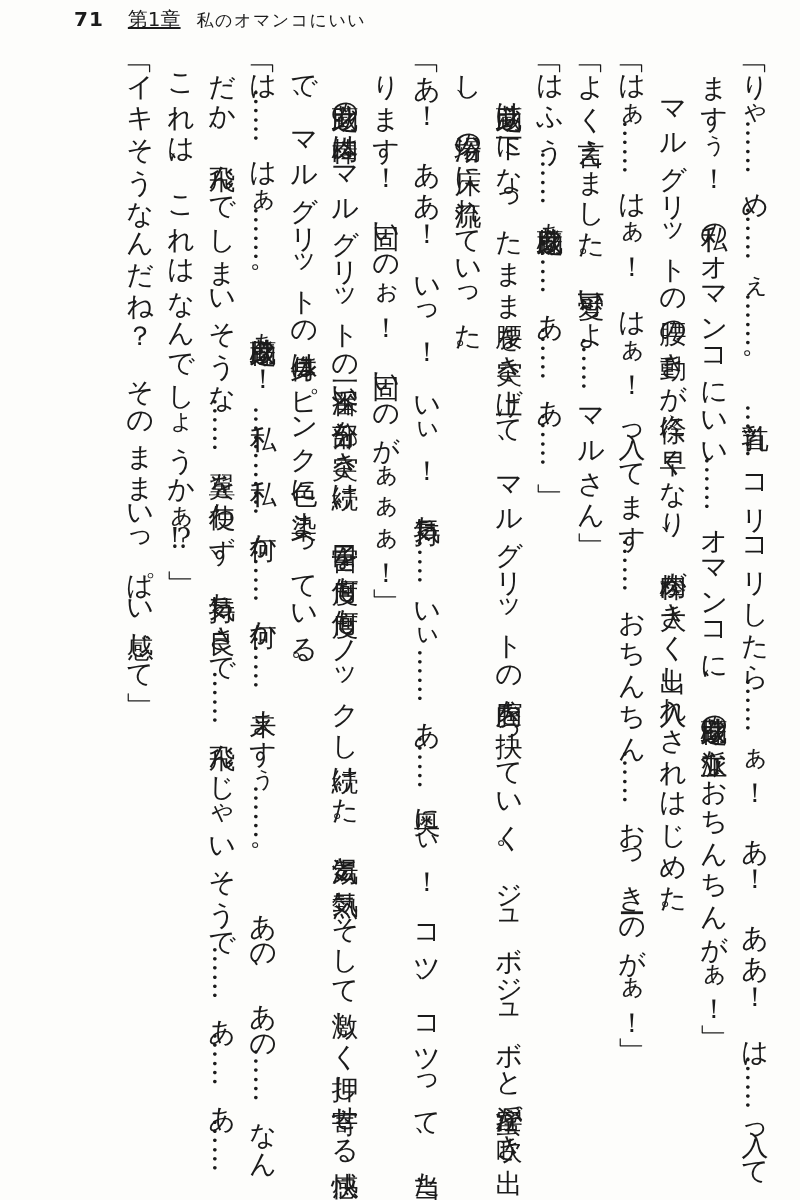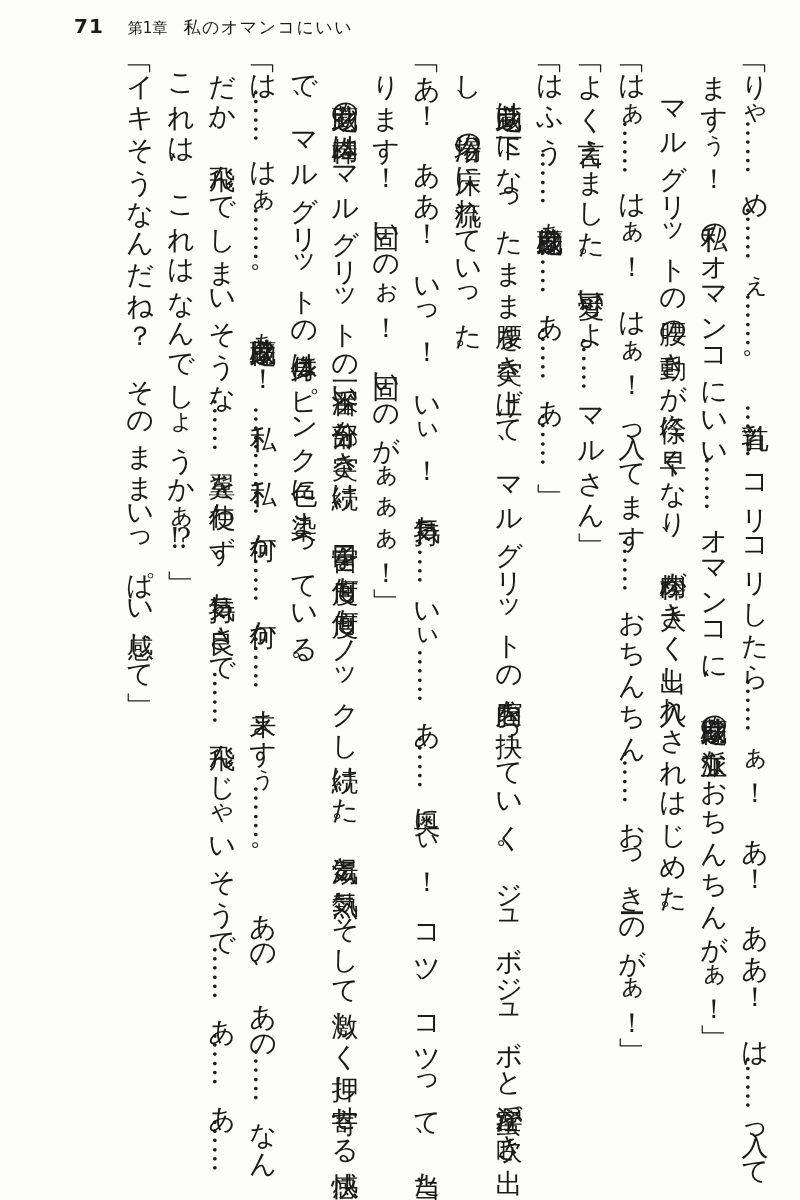--- a/index.html
+++ b/index.html
@@ -11,37 +11,38 @@
     position: relative;
     width: 800px;
     height: 1200px;
     margin: 0;
     background: var(--paper, #fdfdfb);
     overflow: hidden;
     color: var(--ink, #1b1b1b);
   }
   .page-header {
     position: absolute;
-    top: 14px;
+    top: 6px;
     left: 74px;
     display: flex;
     align-items: baseline;
     font-family: "DejaVu Sans", sans-serif;
     color: var(--ink, #1b1b1b);
     white-space: nowrap;
   }
   .page-number {
     font-weight: bold;
     font-size: 20px;
     margin-right: 24px;
     letter-spacing: 1px;
   }
   .chapter-label {
-    font-size: 15px;
+    font-size: 20px;
     margin-right: 16px;
+    text-decoration: underline;
   }
   .chapter-title {
     font-size: 17px;
     letter-spacing: 1.5px;
   }
   .body-text {
     position: absolute;
     top: 56px;
     right: 24px;
     height: 1136px;

